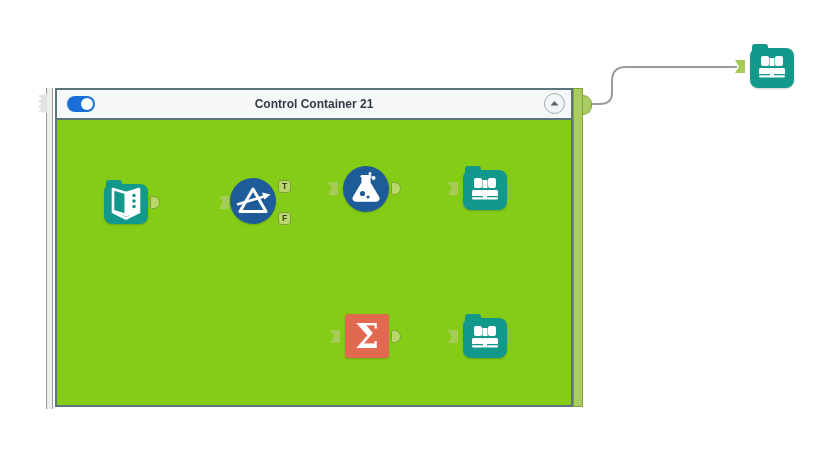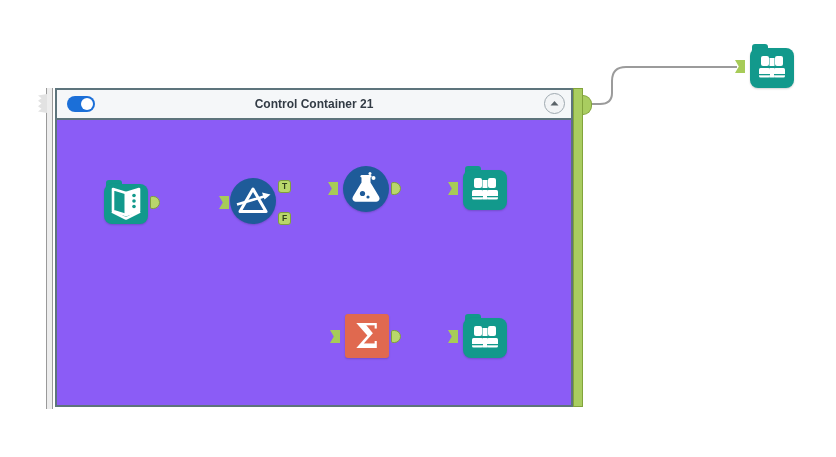--- a/index.html
+++ b/index.html
@@ -10,21 +10,21 @@
   .wire{stroke:#9b9b9b;stroke-width:2;fill:none;}
 
   
   .edge-bar{position:absolute;left:46px;top:88px;width:7px;height:321px;background:#ededed;
     border-left:1px solid #9a9a9a;border-right:1px solid #9a9a9a;box-sizing:border-box;z-index:2;}
   .jagged-anchor{position:absolute;left:37px;top:94px;width:10px;height:19px;background:#e2e2e2;
     clip-path:polygon(100% 0,100% 100%,10% 92%,45% 78%,10% 64%,45% 50%,10% 36%,45% 22%,10% 8%);z-index:2;}
 
   
   .container-box{position:absolute;left:55px;top:88px;width:514px;height:315px;
-    border:2px solid #5d747c;background:#8b5cf6;z-index:2;}
+    border:2px solid #5d747c;background:#84cc16;z-index:2;}
   .container-header{position:relative;height:28px;background:#f5f7f9;border-bottom:2px solid #5d747c;}
   .container-title{position:absolute;left:0;right:0;top:0;line-height:28px;text-align:center;
     font-size:12px;font-weight:bold;color:#323b45;}
   .toggle{position:absolute;left:10px;top:6px;width:28px;height:16px;border-radius:8px;background:#1b6fd8;}
   .toggle .knob{position:absolute;right:2px;top:2px;width:12px;height:12px;border-radius:50%;background:#ffffff;}
   .collapse-btn{position:absolute;right:6px;top:3px;width:21px;height:21px;border-radius:50%;
     background:#f2f4f6;border:1.5px solid #9fa9b0;box-sizing:border-box;display:flex;align-items:center;justify-content:center;}
 
   .green-bar{position:absolute;left:573px;top:88px;width:10px;height:319px;background:#a9cd60;
     border:1px solid #82a33c;box-sizing:border-box;z-index:2;}

